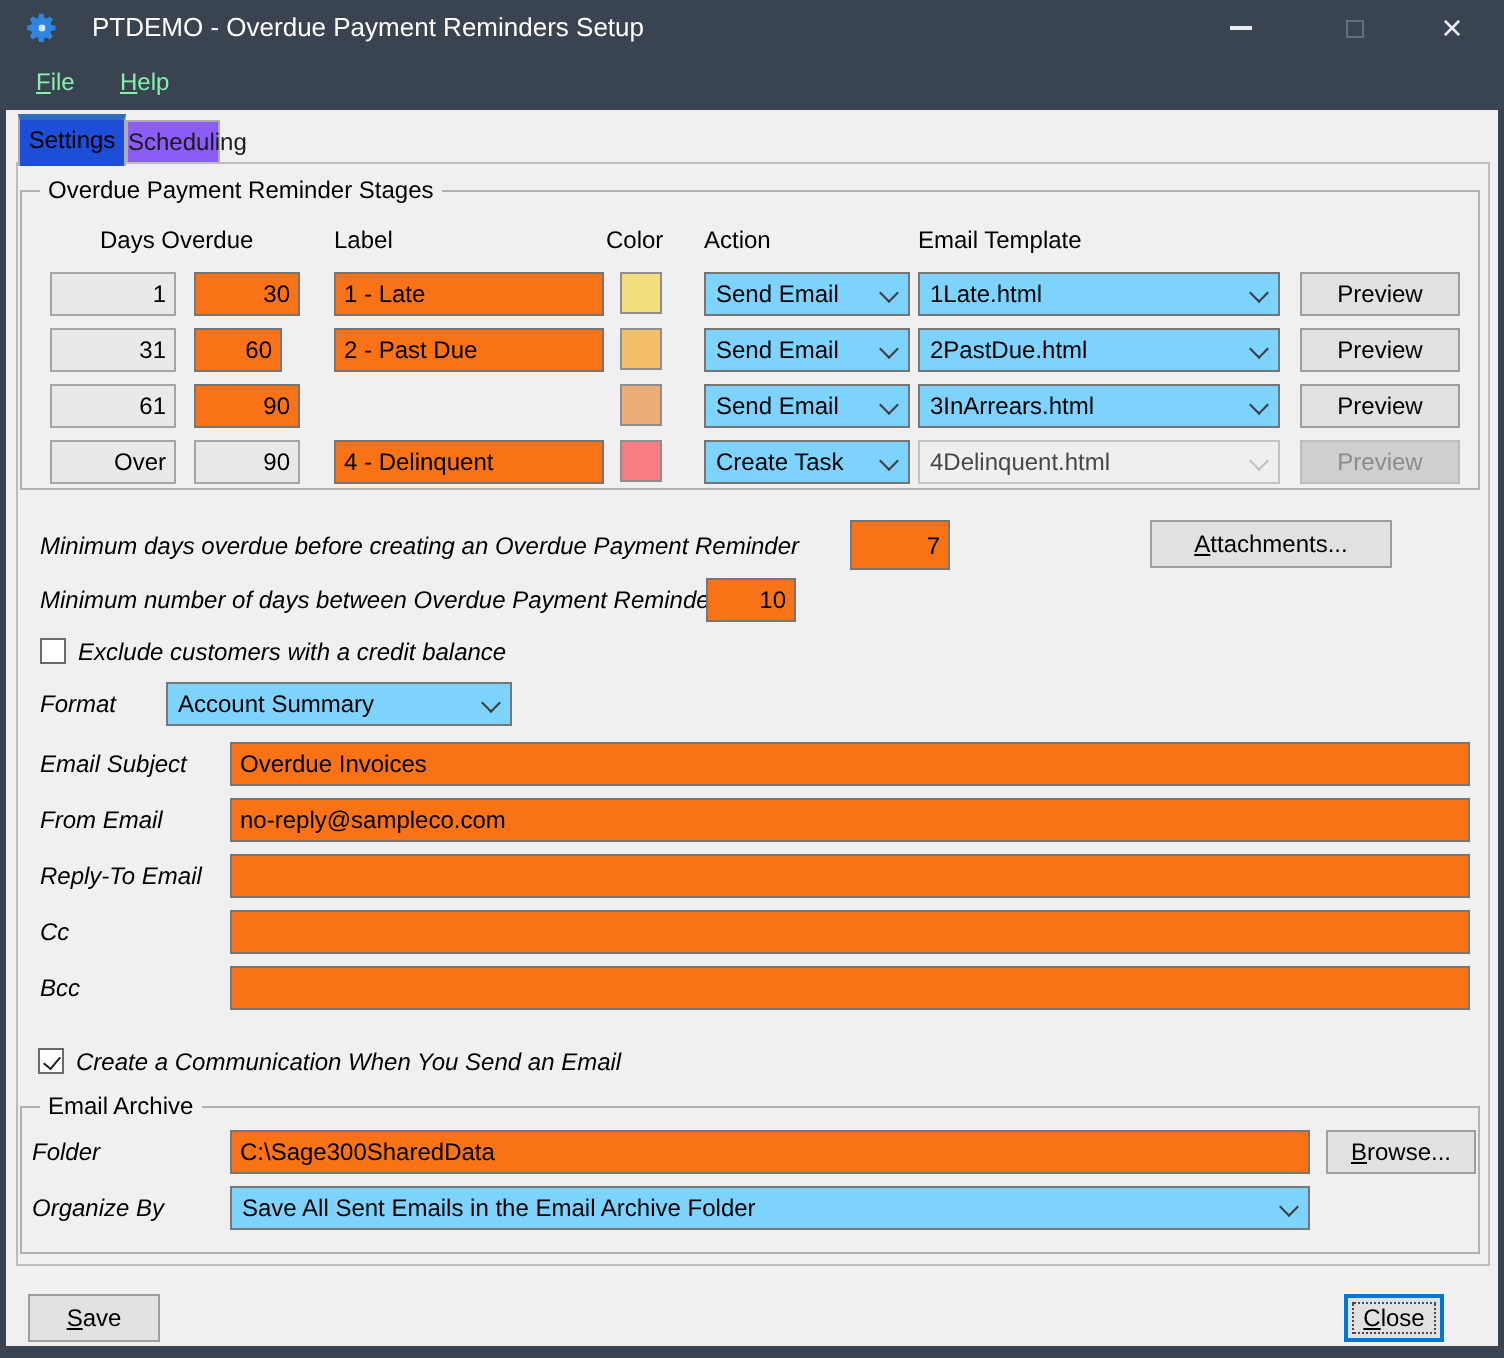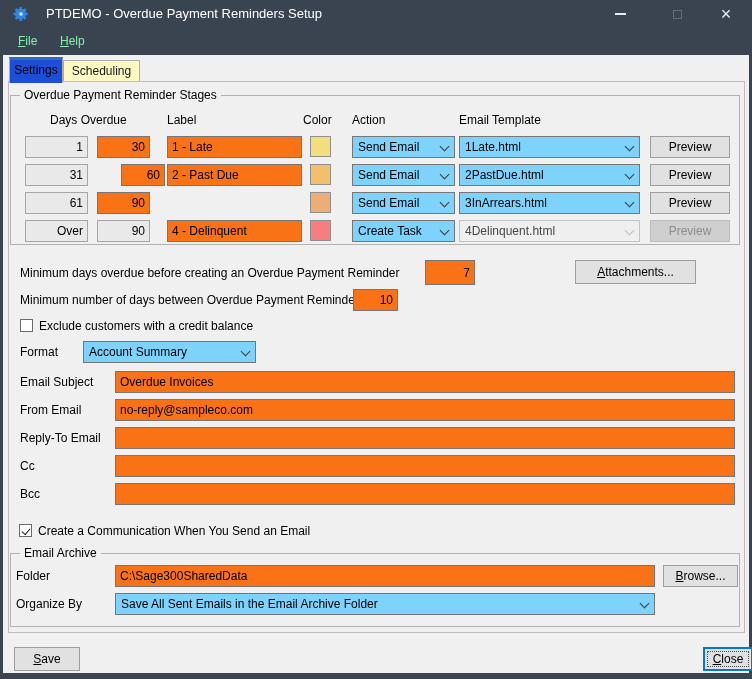--- a/index.html
+++ b/index.html
@@ -24,28 +24,28 @@
     color:#86efac; padding:0 8px; cursor:default; }
   
   .client { position:absolute; left:3px; top:55px; width:746px; height:618px; background:#F0F0F0; }
   
   .tabpanel { position:absolute; left:8px; top:81px; width:737px; height:552px;
     background:#F0F0F0; border:1px solid #BDBDBD; }
   .tab { position:absolute; text-align:center; cursor:default; }
   .tab-active { left:9px; top:57px; width:54px; height:26px; background:#1d4ed8;
     border:1px solid #ACACAC; border-top:3px solid #2E6DBE; border-bottom:none;
     line-height:21px; z-index:3; }
-  .tab-inactive { left:63px; top:60px; width:77px; height:21px; background:#fef9c3;
+  .tab-inactive { left:63px; top:60px; width:47px; height:21px; background:#8b5cf6;
     border:1px solid #ACACAC; border-bottom:none; line-height:20px; color:#1B1B1B; z-index:2; }
   
   .groupbox { position:absolute; border:1px solid #B2B2B2; }
   .group-label { position:absolute; top:-8px; left:9px; background:#F0F0F0;
     padding:0 4px; line-height:14px; white-space:nowrap; }
   
-  .lbl { position:absolute; line-height:22px; white-space:nowrap; }
+  .lbl { position:absolute; line-height:22px; white-space:nowrap;font-style:italic; }
   .hdr { position:absolute; line-height:14px; white-space:nowrap; }
   .tb { position:absolute; height:22px; border:1px solid #767676; background:#f97316;
     font-family:"Liberation Sans", sans-serif; font-size:12px; color:#000;
     padding:0 4px; margin:0; }
   .num { text-align:right; }
   .tb-disabled { background:#E9E9E9; border-color:#A6A6A6; }
   .dd { position:absolute; height:22px; background:#7dd3fc; border:1px solid #767676;
     display:flex; align-items:center; padding:0 5px; cursor:default; }
   .dd-text { white-space:nowrap; overflow:hidden; }
   .chev { width:9px; height:9px; margin-left:auto; flex:none; position:relative; }
@@ -117,21 +117,21 @@
           <span class="chev"></span>
         </div>
         <div class="dd" style="left: 459px; width: 181px;">
           <span class="dd-text">1Late.html</span>
           <span class="chev"></span>
         </div>
         <button class="btn btn-sm" style="left: 650px; width: 80px;">Preview</button>
       </div>
       <div class="stage-row" style="top: 164px;">
         <input class="tb num tb-disabled" value="31" style="left: 25px; width: 63px;">
-        <input class="tb num" value="60" style="left: 97px; width: 44px; margin-left: 24px;">
+        <input class="tb num" value="60" style="left: 97px; width: 44px;">
         <input class="tb" value="2 - Past Due" style="left: 167px; width: 135px;">
         <div class="swatch" style="left: 310px; width: 21px; background: rgb(244, 191, 107);"></div>
         <div class="dd" style="left: 352px; width: 103px;">
           <span class="dd-text">Send Email</span>
           <span class="chev"></span>
         </div>
         <div class="dd" style="left: 459px; width: 181px;">
           <span class="dd-text">2PastDue.html</span>
           <span class="chev"></span>
         </div>
@@ -206,15 +206,15 @@
   <span class="lbl" style="left:16px; top:565px;">Folder</span>
   <input class="tb" style="left: 115px; top: 565px; width: 540px;" value="C:\Sage300SharedData">
   <button class="btn btn-sm" style="left:663px; top:565px; width:75px;"><u>B</u>rowse...</button>
   <span class="lbl" style="left:16px; top:593px;">Organize By</span>
   <div class="dd" style="left:115px; top:593px; width:540px;">
     <span class="dd-text">Save All Sent Emails in the Email Archive Folder</span>
     <span class="chev"></span>
   </div>
 
   <button class="btn" style="left:14px; top:647px; width:66px;"><u>S</u>ave</button>
-  <button class="btn btn-focus" style="left:672px; top:647px; width:50px;margin-left:31px;"><u>C</u>lose</button>
+  <button class="btn btn-focus" style="left:672px; top:647px; width:50px;"><u>C</u>lose</button>
 
 </div>
 
 </body></html>

